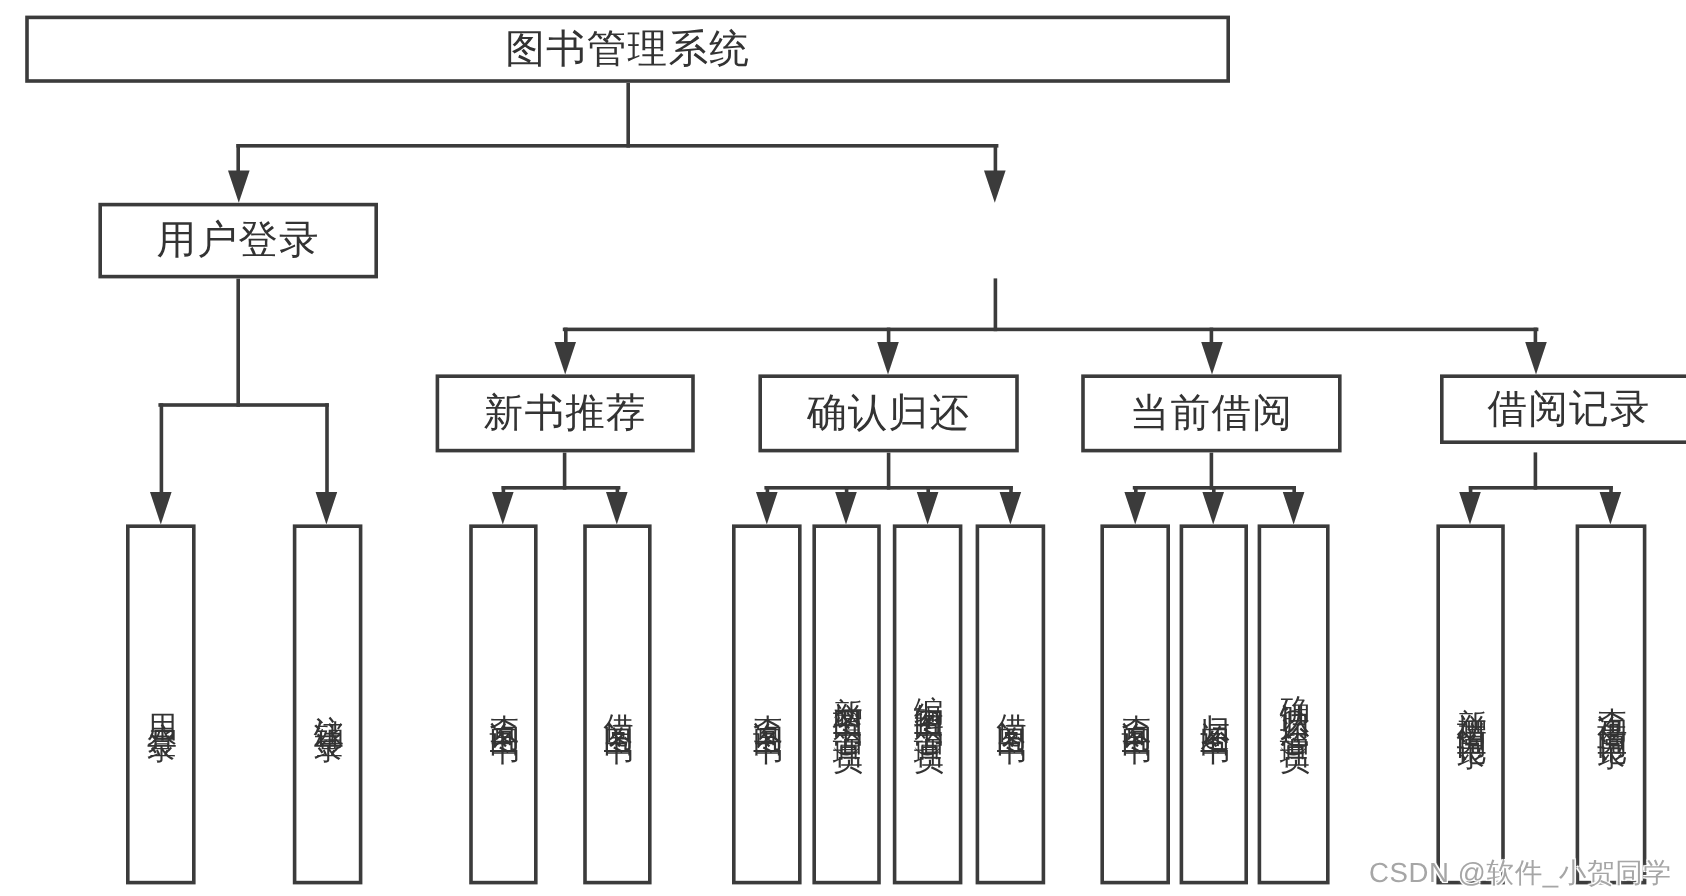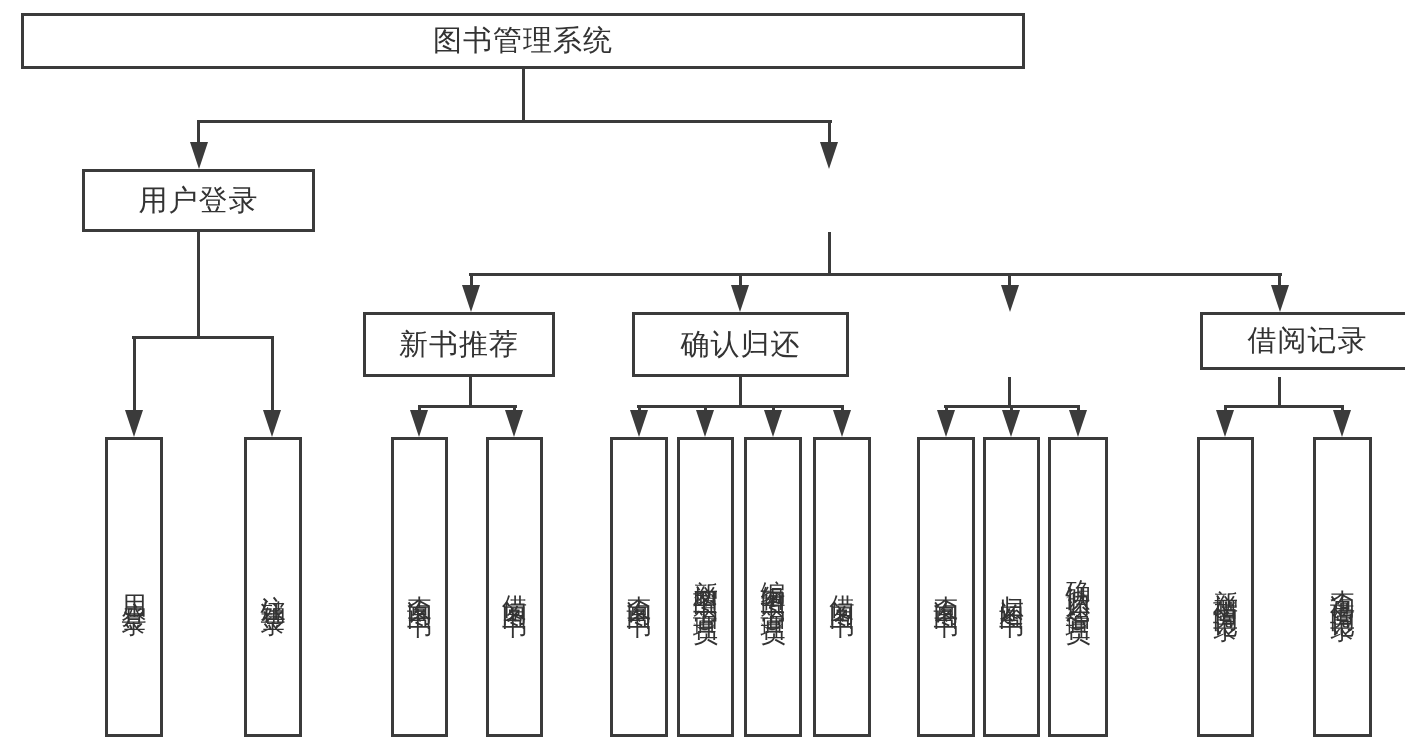--- a/index.html
+++ b/index.html
@@ -3,21 +3,21 @@
 <meta charset="utf-8">
 <style>
   html,body{margin:0;padding:0;background:#ffffff;}
   #stage{
     position:relative;width:1405px;height:747px;background:#ffffff;
     font-family:"Liberation Sans","DejaVu Sans",sans-serif;overflow:hidden;
   }
   .box{
     position:absolute;box-sizing:border-box;border:3px solid #3b3b3b;background:#ffffff;
     display:flex;align-items:center;justify-content:center;
-    color:#333333;font-size:29px;letter-spacing:1px;
+    color:#333333;font-size:33px;letter-spacing:1px;
   }
   .vbox{
     position:absolute;box-sizing:border-box;border:3px solid #3b3b3b;background:#ffffff;
     display:flex;align-items:center;justify-content:center;
     color:#333333;font-size:25px;
   }
   .vbox span{
     writing-mode:vertical-rl;text-orientation:mixed;letter-spacing:6px;line-height:1;
     white-space:nowrap;
   }
@@ -99,25 +99,28 @@
   <i class="ar" style="left:1333px;top:410px;"></i>
 
   <div class="box" style="left:21px;top:13px;width:1004px;height:56px;">
     <span>图书管理系统</span>
   </div>
 
   <div class="box" style="left:82px;top:169px;width:233px;height:63px;">
     <span>用户登录</span>
   </div>
 
-  <div class="box" style="left:363px;top:312px;width:192px;height:65px;">
+  <div class="box" style="left:363px;top:312px;width:216px;height:65px;">
     <span>新书推荐</span>
   </div>
   <div class="box" style="left:632px;top:312px;width:217px;height:65px;">
     <span>确认归还</span>
+  </div>
+  <div class="box" style="left:901px;top:312px;width:217px;height:65px;">
+    <span>当前借阅</span>
   </div>
   <div class="box" style="left:1200px;top:312px;width:215px;height:58px;">
     <span>借阅记录</span>
   </div>
 
   <div class="vbox" style="left:105px;top:437px;width:58px;height:300px;">
     <span>用户登录</span>
   </div>
   <div class="vbox" style="left:244px;top:437px;width:58px;height:300px;">
     <span>注销登录</span>
@@ -153,14 +156,15 @@
     <span>确认归还（管理员）</span>
   </div>
 
   <div class="vbox" style="left:1197px;top:437px;width:57px;height:300px;">
     <span>新增借阅记录</span>
   </div>
   <div class="vbox" style="left:1313px;top:437px;width:59px;height:300px;">
     <span>查询借阅记录</span>
   </div>
 
+  <div class="wm">CSDN @软件_小贺同学</div>
 
 </div>
 
 </body></html>

